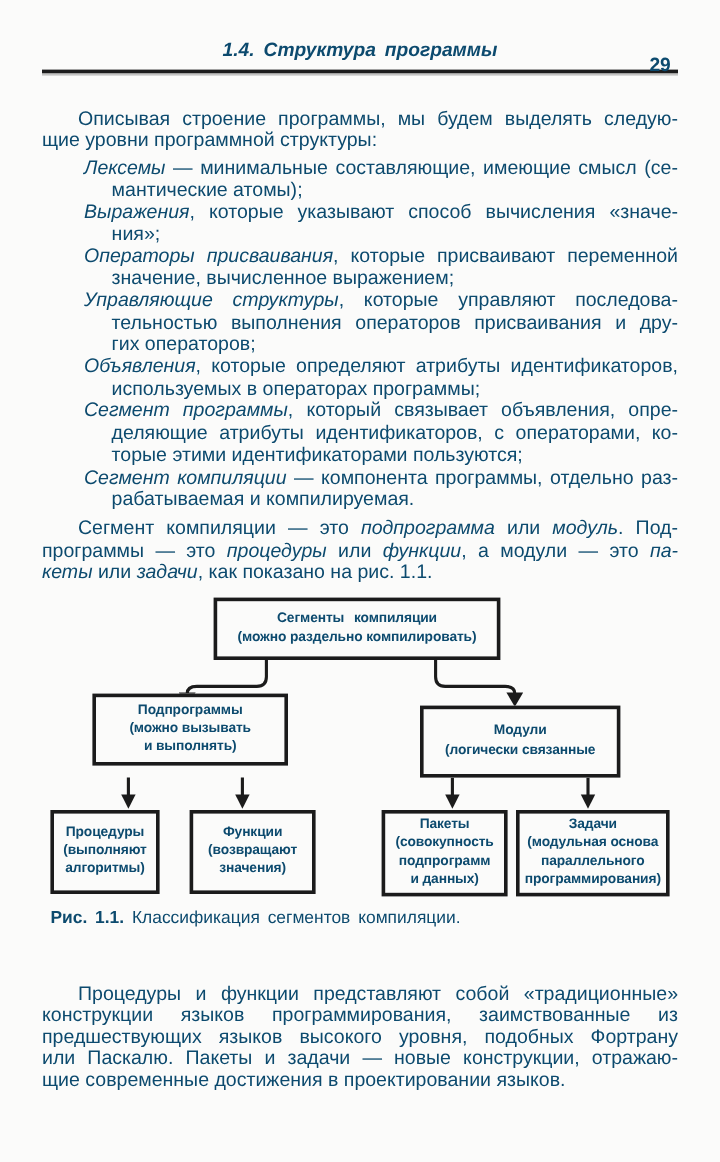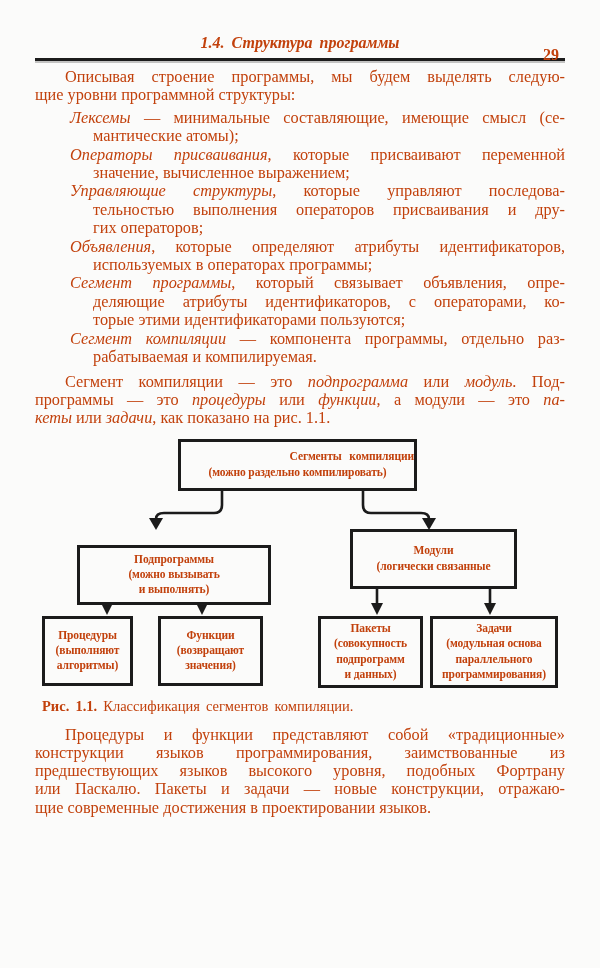--- a/index.html
+++ b/index.html
@@ -1,45 +1,45 @@
 <!DOCTYPE html>
 <html><head>
 <meta charset="utf-8">
 <style>
   html,body{margin:0;padding:0;}
   body{width:600px;height:968px;background:#fbfbfa;}
   .page{position:relative;width:600px;height:968px;overflow:hidden;background:#fbfbfa;
-        color:#c2410c;font-family:Liberation Serif, serif;}
+        color:#0c4a6e;font-family:Liberation Sans, sans-serif;}
   .header{position:relative;margin:34px 35px 0;height:20px;}
   .htitle{display:block;text-align:center;font-style:italic;font-weight:bold;
           font-size:16px;word-spacing:3px;}
   .pnum{position:absolute;right:6px;top:12px;font-weight:bold;font-size:16px;}
   .rule{margin:4px 35px 0;height:3px;background:#1c1c1c;
         box-shadow:0 2px 0 rgba(28,28,28,.25);}
   .content{margin:0 35px;}
   .line{font-size:16.3px;line-height:18.4px;overflow:hidden;white-space:normal;}
   .j{text-align:justify;text-align-last:justify;}
   .indent{padding-left:30px;}
   .it{font-style:italic;}
   .b{font-weight:bold;}
-  .para1{margin-top:7px;}
+  .para1{margin-top:29px;}
   .list{margin-top:4px;}
   .lf{padding-left:35px;}
   .lc{padding-left:58px;}
   .para2{margin-top:6px;}
   .diagram{position:relative;margin-top:3px;height:262px;}
   .connectors{position:absolute;left:0;top:0;width:600px;height:262px;}
   .connectors path,.connectors line{stroke:#1b1b1b;stroke-width:2.6;fill:none;}
   .connectors polygon{fill:#1b1b1b;stroke:none;}
   .dbox{position:absolute;box-sizing:border-box;border:3px solid #1b1b1b;background:#fbfbfa;
         display:flex;flex-direction:column;justify-content:center;text-align:center;
         font-weight:bold;font-size:11.5px;line-height:1.33;letter-spacing:-0.1px;}
-  .ws{word-spacing:5px;text-align:right;}
+  .ws{word-spacing:5px;}
   .caption{margin:4px 35px 0 42px;font-size:14.5px;line-height:19px;word-spacing:2.5px;}
-  .para3{margin-top:10px;}
+  .para3{margin-top:44px;}
   .para3 .line{line-height:18.2px;}
 </style>
 </head>
 <body>
 
 <div class="page">
 
   <div class="header">
     <span class="htitle">1.4. Структура программы</span>
     <span class="pnum">29</span>
@@ -48,20 +48,24 @@
 
   <div class="content para1">
     <div class="line j indent">Описывая строение программы, мы будем выделять следую-</div>
     <div class="line">щие уровни программной структуры:</div>
   </div>
 
   <div class="content list">
     <div class="li">
       <div class="line lf j"><span class="it">Лексемы</span><span> — минимальные составляющие, имеющие смысл (се-</span></div>
       <div class="line lc">мантические атомы);</div>
+    </div>
+    <div class="li">
+      <div class="line lf j"><span class="it">Выражения</span><span>, которые указывают способ вычисления «значе-</span></div>
+      <div class="line lc">ния»;</div>
     </div>
     <div class="li">
       <div class="line lf j"><span class="it">Операторы присваивания</span><span>, которые присваивают переменной</span></div>
       <div class="line lc">значение, вычисленное выражением;</div>
     </div>
     <div class="li">
       <div class="line lf j"><span class="it">Управляющие структуры</span><span>, которые управляют последова-</span></div>
       <div class="line lc j">тельностью выполнения операторов присваивания и дру-</div>
       <div class="line lc">гих операторов;</div>
     </div>
@@ -112,21 +116,21 @@
         <line x1="490" y1="158" x2="490" y2="174"></line>
         <polygon points="484,172 496,172 490,184"></polygon>
       </g>
     </svg>
 
     <div class="dbox" style="left:178px;top:8px;width:239px;height:52px">
       <div class="ws">Сегменты компиляции</div>
       <div>(можно раздельно компилировать)</div>
     </div>
 
-    <div class="dbox" style="left:77px;top:114px;width:194px;height:60px">
+    <div class="dbox" style="left:77px;top:88px;width:163px;height:60px">
       <div>Подпрограммы</div>
       <div>(можно вызывать</div>
       <div>и выполнять)</div>
     </div>
 
     <div class="dbox" style="left:350px;top:98px;width:167px;height:60px">
       <div>Модули</div>
       <div>(логически связанные</div>
     </div>
 

